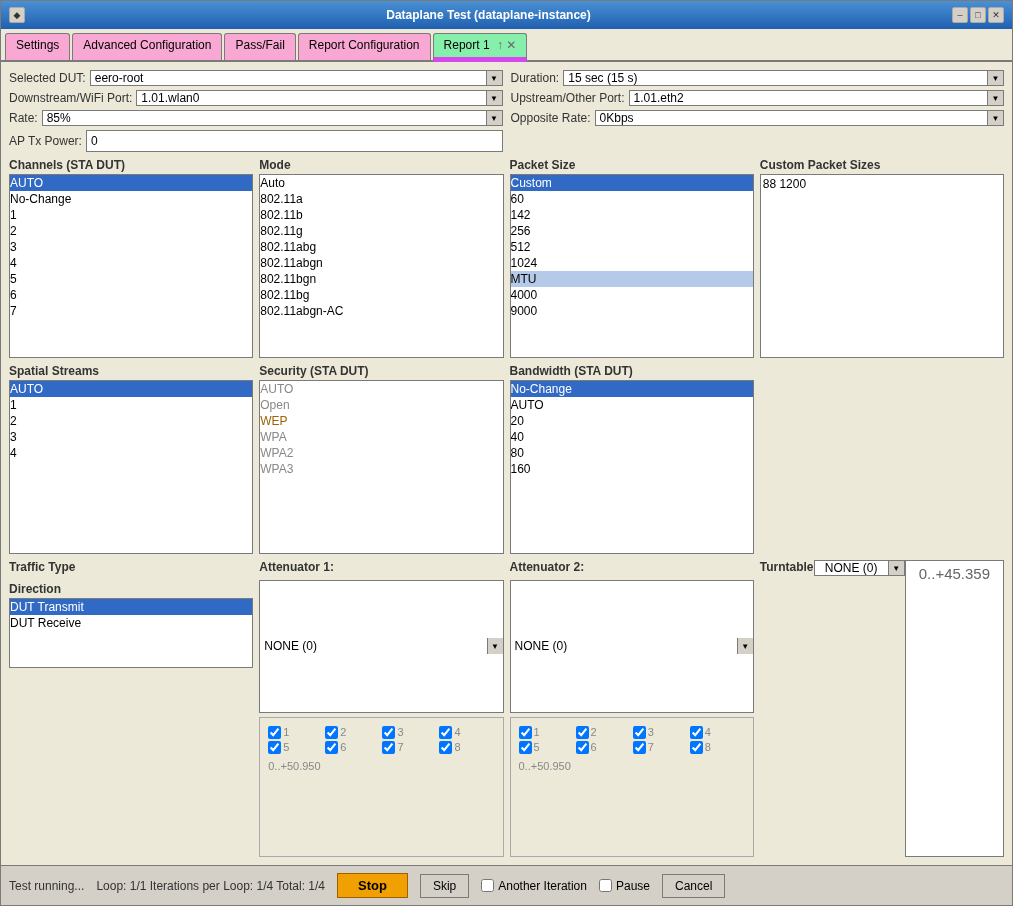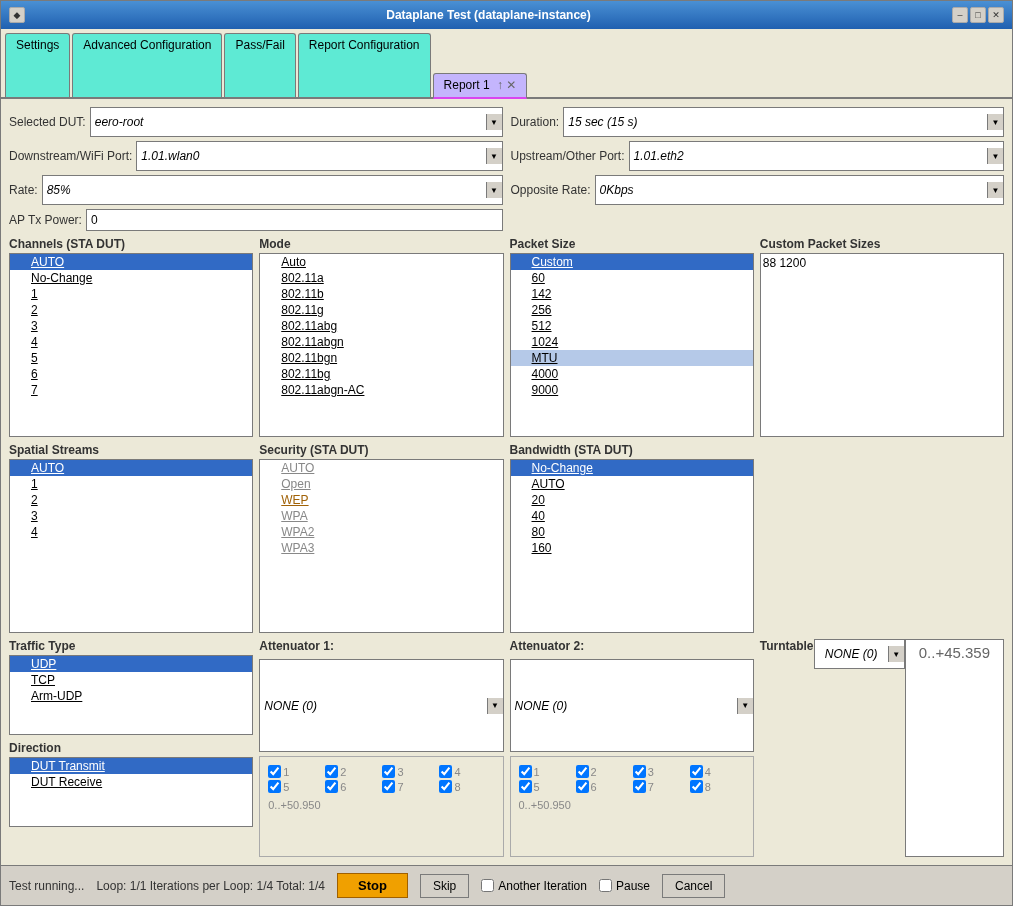--- a/index.html
+++ b/index.html
@@ -43,32 +43,31 @@
       border-bottom: 2px solid #7a7a7a;
       padding: 4px 4px 0;
       gap: 2px;
       flex-shrink: 0;
     }
     
     .tab {
       padding: 4px 10px;
       border: 1px solid #7a7a7a;
       border-bottom: none;
-      background: #5eead4;
+      background: #f9a8d4;
       cursor: pointer;
       border-radius: 3px 3px 0 0;
       white-space: nowrap;
     }
     
     .tab.active {
-      background: #c4b5fd;
-      border-bottom: 2px solid #d946ef;
+      background: #86efac;
+      border-bottom: 5px solid #d946ef;
       margin-bottom: -2px;
       padding-bottom: 5px;
-      margin-top: 40px;
     }
     
     .tab-close { margin-left: 4px; color: #666; }
     
     .content {
       flex: 1;
       padding: 8px;
       background: #ece9d8;
       overflow: hidden;
       display: flex;
@@ -89,47 +88,45 @@
       background: #d4d0c8;
       border-left: 1px solid #7a7a7a;
       display: flex; align-items: center; justify-content: center;
       font-size: 8px;
       flex-shrink: 0;
     }
     
     .select-with-arrow {
       border: 1px solid #7a7a7a;
       background: white;
-      height: 30px;
+      height: 16px;
       display: flex;
       align-items: center;
       flex: 1;
       cursor: pointer;
       overflow: hidden;
-      font-style: italic;
     }
     
     .select-text {
       flex: 1;
       padding: 0 4px;
       overflow: hidden;
       white-space: nowrap;
     }
     
     .section-header {
       font-weight: bold;
       color: #333;
       margin-bottom: 2px;
     }
     
     .list-item {
-      padding: 1px 21px;
+      padding: 1px 0;
       cursor: pointer;
       white-space: nowrap;
-      text-decoration: underline;
     }
     
     .list-item.selected {
       background: #316ac5;
       color: white;
     }
     
     .list-item.highlighted {
       background: #b5c9e8;
     }
@@ -450,25 +447,20 @@
 
       <div></div>
 
     </div>
 
     <div class="bottom-area">
 
       <div style="display:flex; flex-direction:column; gap:6px;">
         <div>
           <div class="section-header">Traffic Type</div>
-          <div class="list-with-scroll" style="height:80px">
-            <div class="list-item selected">UDP</div>
-            <div class="list-item">TCP</div>
-            <div class="list-item">Arm-UDP</div>
-          </div>
         </div>
         <div>
           <div class="section-header">Direction</div>
           <div class="list-with-scroll" style="height:70px">
             <div class="list-item selected">DUT Transmit</div>
             <div class="list-item">DUT Receive</div>
           </div>
         </div>
       </div>
 

